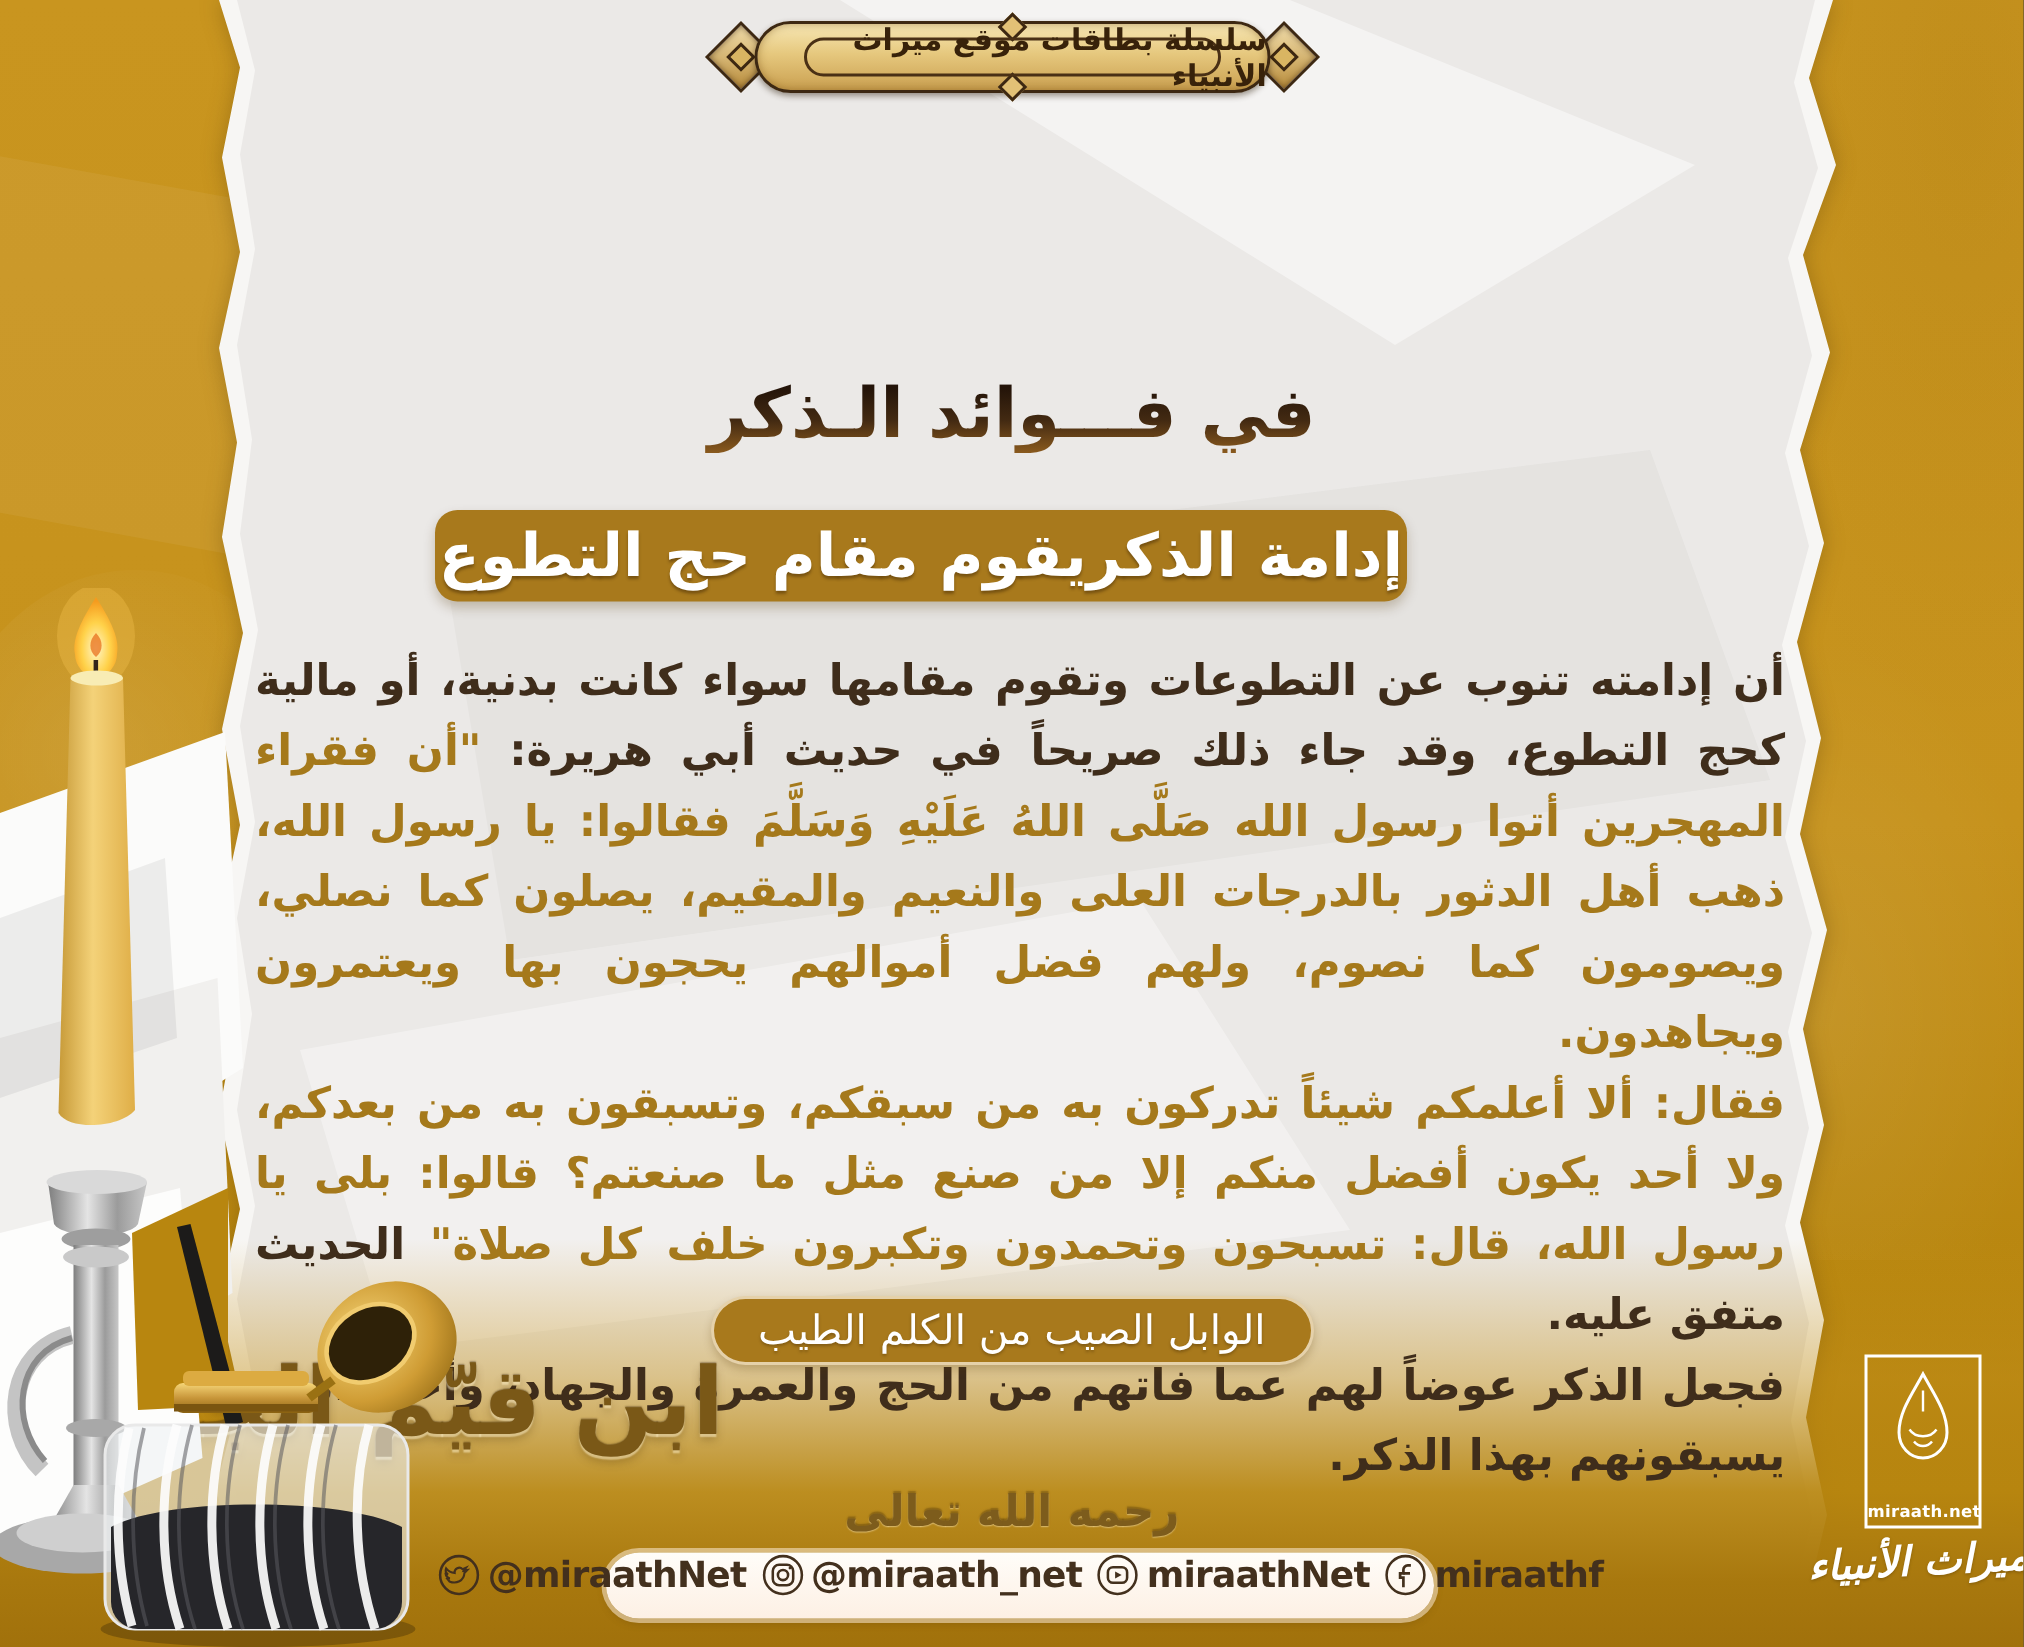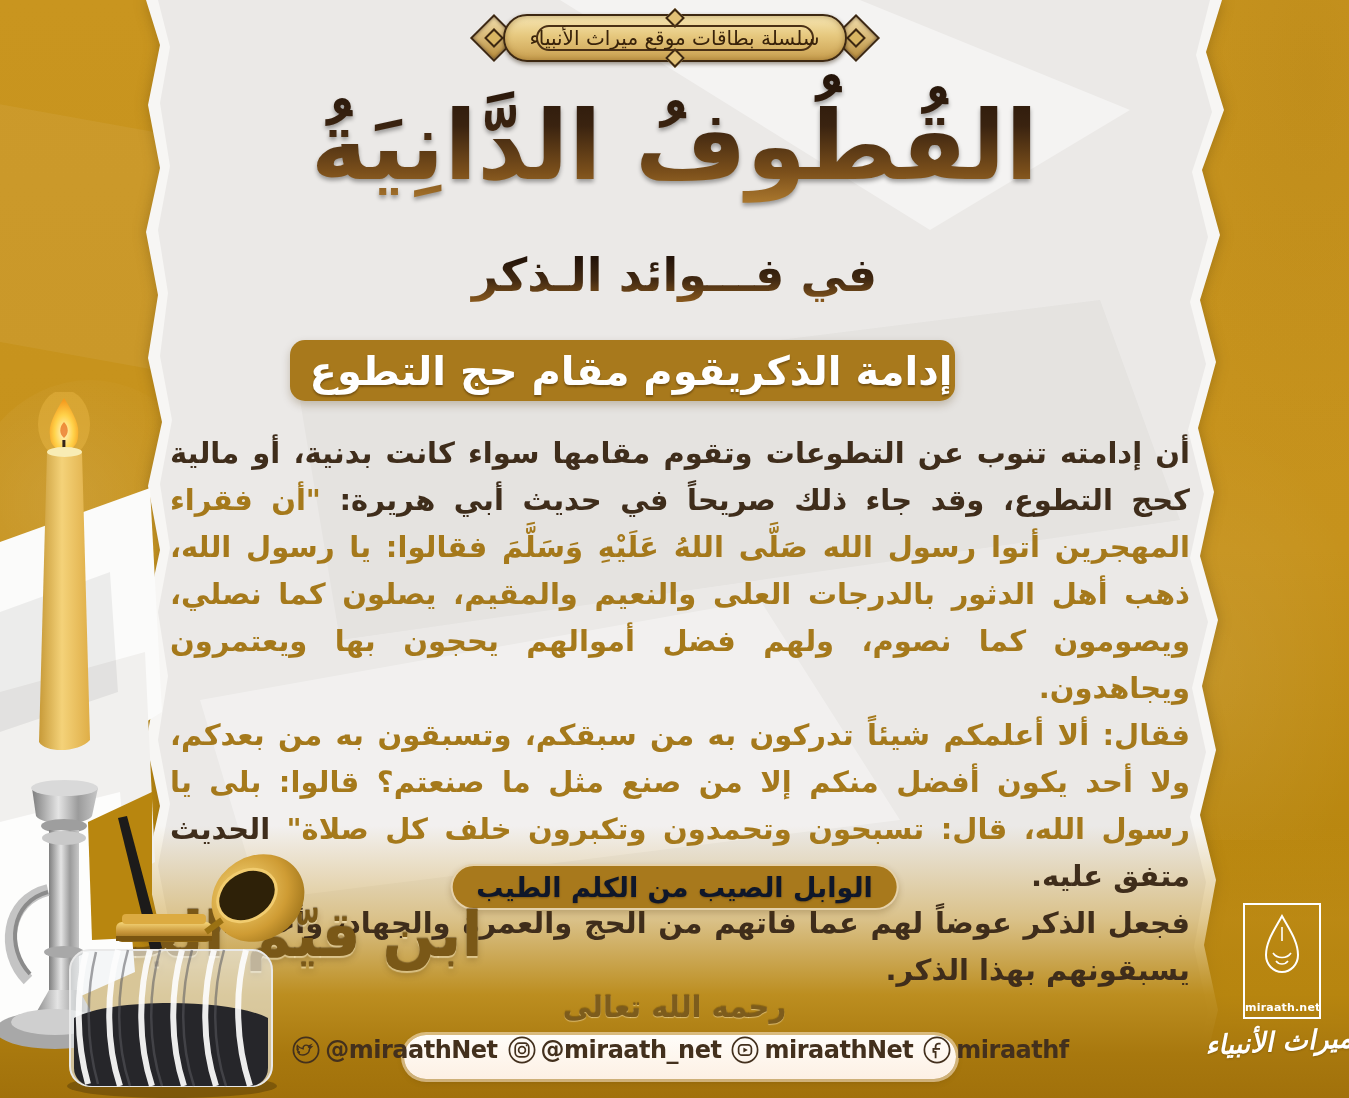--- a/index.html
+++ b/index.html
@@ -22,21 +22,21 @@
   .paper-svg{position:absolute;left:0;top:0;z-index:1;filter:drop-shadow(0 0 7px rgba(60,40,5,.28));}
   .bottom-fade{position:absolute;left:0;top:826px;width:1349px;height:272px;z-index:2;pointer-events:none;
     background:linear-gradient(180deg,rgba(198,146,25,0) 0%,rgba(198,146,25,.45) 34%,rgba(184,134,15,.92) 62%,#a8780e 84%,#a1710b 100%);}
   
   .series-banner{position:absolute;left:50%;top:11px;transform:translateX(-50%);width:392px;height:54px;z-index:5;}
   .sb-pill{position:absolute;left:24px;right:24px;top:3px;bottom:3px;border-radius:26px;
     background:linear-gradient(180deg,#f7e7b4 0%,#e6c87e 45%,#caa050 100%);
     border:2px solid #3d2812;box-shadow:0 2px 4px rgba(40,25,5,.45), inset 0 0 6px rgba(120,80,20,.5);}
   .sb-inner{position:absolute;left:31px;right:31px;top:9px;bottom:9px;border-radius:18px;border:2px solid #4a3015;}
   .sb-text{position:absolute;left:0;right:0;top:0;bottom:0;display:flex;align-items:center;justify-content:center;
-    direction:rtl;font-size:20px;font-weight:400;color:#38220a;letter-spacing:0;z-index:2;}
+    direction:rtl;font-size:20px;font-weight:700;color:#38220a;letter-spacing:0;z-index:2;}
   .sb-tip{position:absolute;top:50%;width:30px;height:30px;transform:translateY(-50%) rotate(45deg);
     background:linear-gradient(135deg,#f2deab,#b98d3c);border:2px solid #3d2812;box-shadow:inset 0 0 4px rgba(60,35,8,.6);}
   .sb-tip.left{left:-2px;} .sb-tip.right{right:-2px;}
   .sb-tip-core{position:absolute;left:8px;top:8px;width:10px;height:10px;border:2px solid #3d2812;background:#d9b562;}
   .sb-diamond{position:absolute;left:50%;width:10px;height:10px;transform:translateX(-50%) rotate(45deg);
     background:#e2c176;border:2px solid #3d2812;}
   .sb-diamond.top{top:-5px;} .sb-diamond.bottom{bottom:-5px;}
   
   .main-title{position:absolute;left:0;right:0;top:62px;text-align:center;z-index:5;
     direction:rtl;font-size:96px;font-weight:700;line-height:168px;
@@ -44,32 +44,32 @@
     background:linear-gradient(180deg,#241409 8%,#3a2310 38%,#7c501b 66%,#c08a36 92%);
     -webkit-background-clip:text;background-clip:text;-webkit-text-fill-color:transparent;
     filter:drop-shadow(0 3px 2px rgba(0,0,0,.35));}
   .sub-title{position:absolute;left:0;right:0;top:248px;text-align:center;z-index:5;
     direction:rtl;font-size:46px;font-weight:700;color:#30200e;
     background:linear-gradient(180deg,#241409 20%,#432a12 60%,#8a5a1e 100%);
     -webkit-background-clip:text;background-clip:text;-webkit-text-fill-color:transparent;}
   
   .heading-banner{position:absolute;left:290px;top:340px;width:648px;height:61px;z-index:5;
     background:#a8791c;border-radius:15px;box-shadow:0 4px 8px rgba(80,50,5,.25);
-    display:flex;align-items:center;justify-content:center;padding-left:17px;}
+    display:flex;align-items:center;justify-content:center;}
   .heading-banner span{direction:rtl;font-size:40px;font-weight:700;color:#ffffff;text-shadow:0 2px 2px rgba(60,35,5,.45);}
   
   .body-text{position:absolute;right:159px;top:430px;width:1020px;z-index:5;
     direction:rtl;text-align:justify;font-size:29px;font-weight:700;line-height:47px;color:#3f2d1b;}
   .body-text p{margin:0;}
   .t-gold{color:#a5791b;}
   
   .source-pill{position:absolute;left:50%;top:864px;transform:translateX(-50%);z-index:5;
     min-width:398px;height:42px;background:#a8791c;border:2px solid rgba(255,246,231,.7);border-radius:23px;
     display:flex;align-items:center;justify-content:center;box-shadow:0 3px 6px rgba(90,60,8,.25);}
-  .source-pill span{direction:rtl;font-size:27px;font-weight:700;color:#0f172a;text-shadow:0 1px 2px rgba(70,45,8,.4);padding:0 24px;text-align:right;}
+  .source-pill span{direction:rtl;font-size:27px;font-weight:400;color:#ffffff;text-shadow:0 1px 2px rgba(70,45,8,.4);padding:0 24px;text-align:right;}
   
   .author-name{position:absolute;left:0;right:0;top:898px;text-align:left;z-index:5;
     direction:rtl;font-size:62px;font-weight:700;color:#7a5817;
     text-shadow:0 2px 1px rgba(255,240,198,.55),0 -1px 1px rgba(55,33,5,.45),0 4px 6px rgba(90,60,10,.3);}
   .author-honorific{position:absolute;left:0;right:0;top:990px;text-align:center;z-index:5;
     direction:rtl;font-size:29px;font-weight:700;color:#7d5c1c;
     text-shadow:0 1px 1px rgba(255,240,198,.5),0 -1px 1px rgba(55,33,5,.35);}
   
   .social-pill{position:absolute;left:404px;top:1035px;width:552px;height:44px;z-index:6;
     background:linear-gradient(180deg,#fffdf9,#fdf0e4);border-radius:23px;
@@ -120,21 +120,20 @@
         <div class="sb-tip-core"></div>
       </div>
     <div class="sb-pill">
       <div class="sb-diamond top"></div>
       <div class="sb-diamond bottom"></div>
       <div class="sb-inner"></div>
       <div class="sb-text">سلسلة بطاقات موقع ميراث الأنبياء</div>
     </div>
   </div>
 
-  <div class="main-title">القُطُوفُ الدَّانِيَةُ</div>
   <div class="sub-title">في فـــوائد الـذكر</div>
 
   <div class="heading-banner">
     <span>إدامة الذكريقوم مقام حج التطوع</span>
   </div>
 
   <div class="body-text">
     <p><span>أن إدامته تنوب عن التطوعات وتقوم مقامها سواء كانت بدنية، أو مالية كحج التطوع، وقد جاء ذلك صريحاً في حديث أبي هريرة: </span><span class="t-gold">"أن فقراء المهجرين أتوا رسول الله صَلَّى اللهُ عَلَيْهِ وَسَلَّمَ فقالوا: يا رسول الله، ذهب أهل الدثور بالدرجات العلى والنعيم والمقيم، يصلون كما نصلي، ويصومون كما نصوم، ولهم فضل أموالهم يحجون بها ويعتمرون ويجاهدون.</span></p>
     <p><span class="t-gold">فقال: ألا أعلمكم شيئاً تدركون به من سبقكم، وتسبقون به من بعدكم، ولا أحد يكون أفضل منكم إلا من صنع مثل ما صنعتم؟ قالوا: بلى يا رسول الله، قال: تسبحون وتحمدون وتكبرون خلف كل صلاة"</span><span> الحديث متفق عليه.</span></p>
     <p><span>فجعل الذكر عوضاً لهم عما فاتهم من الحج والعمرة والجهاد، وأخبر أنهم يسبقونهم بهذا الذكر.</span></p>

